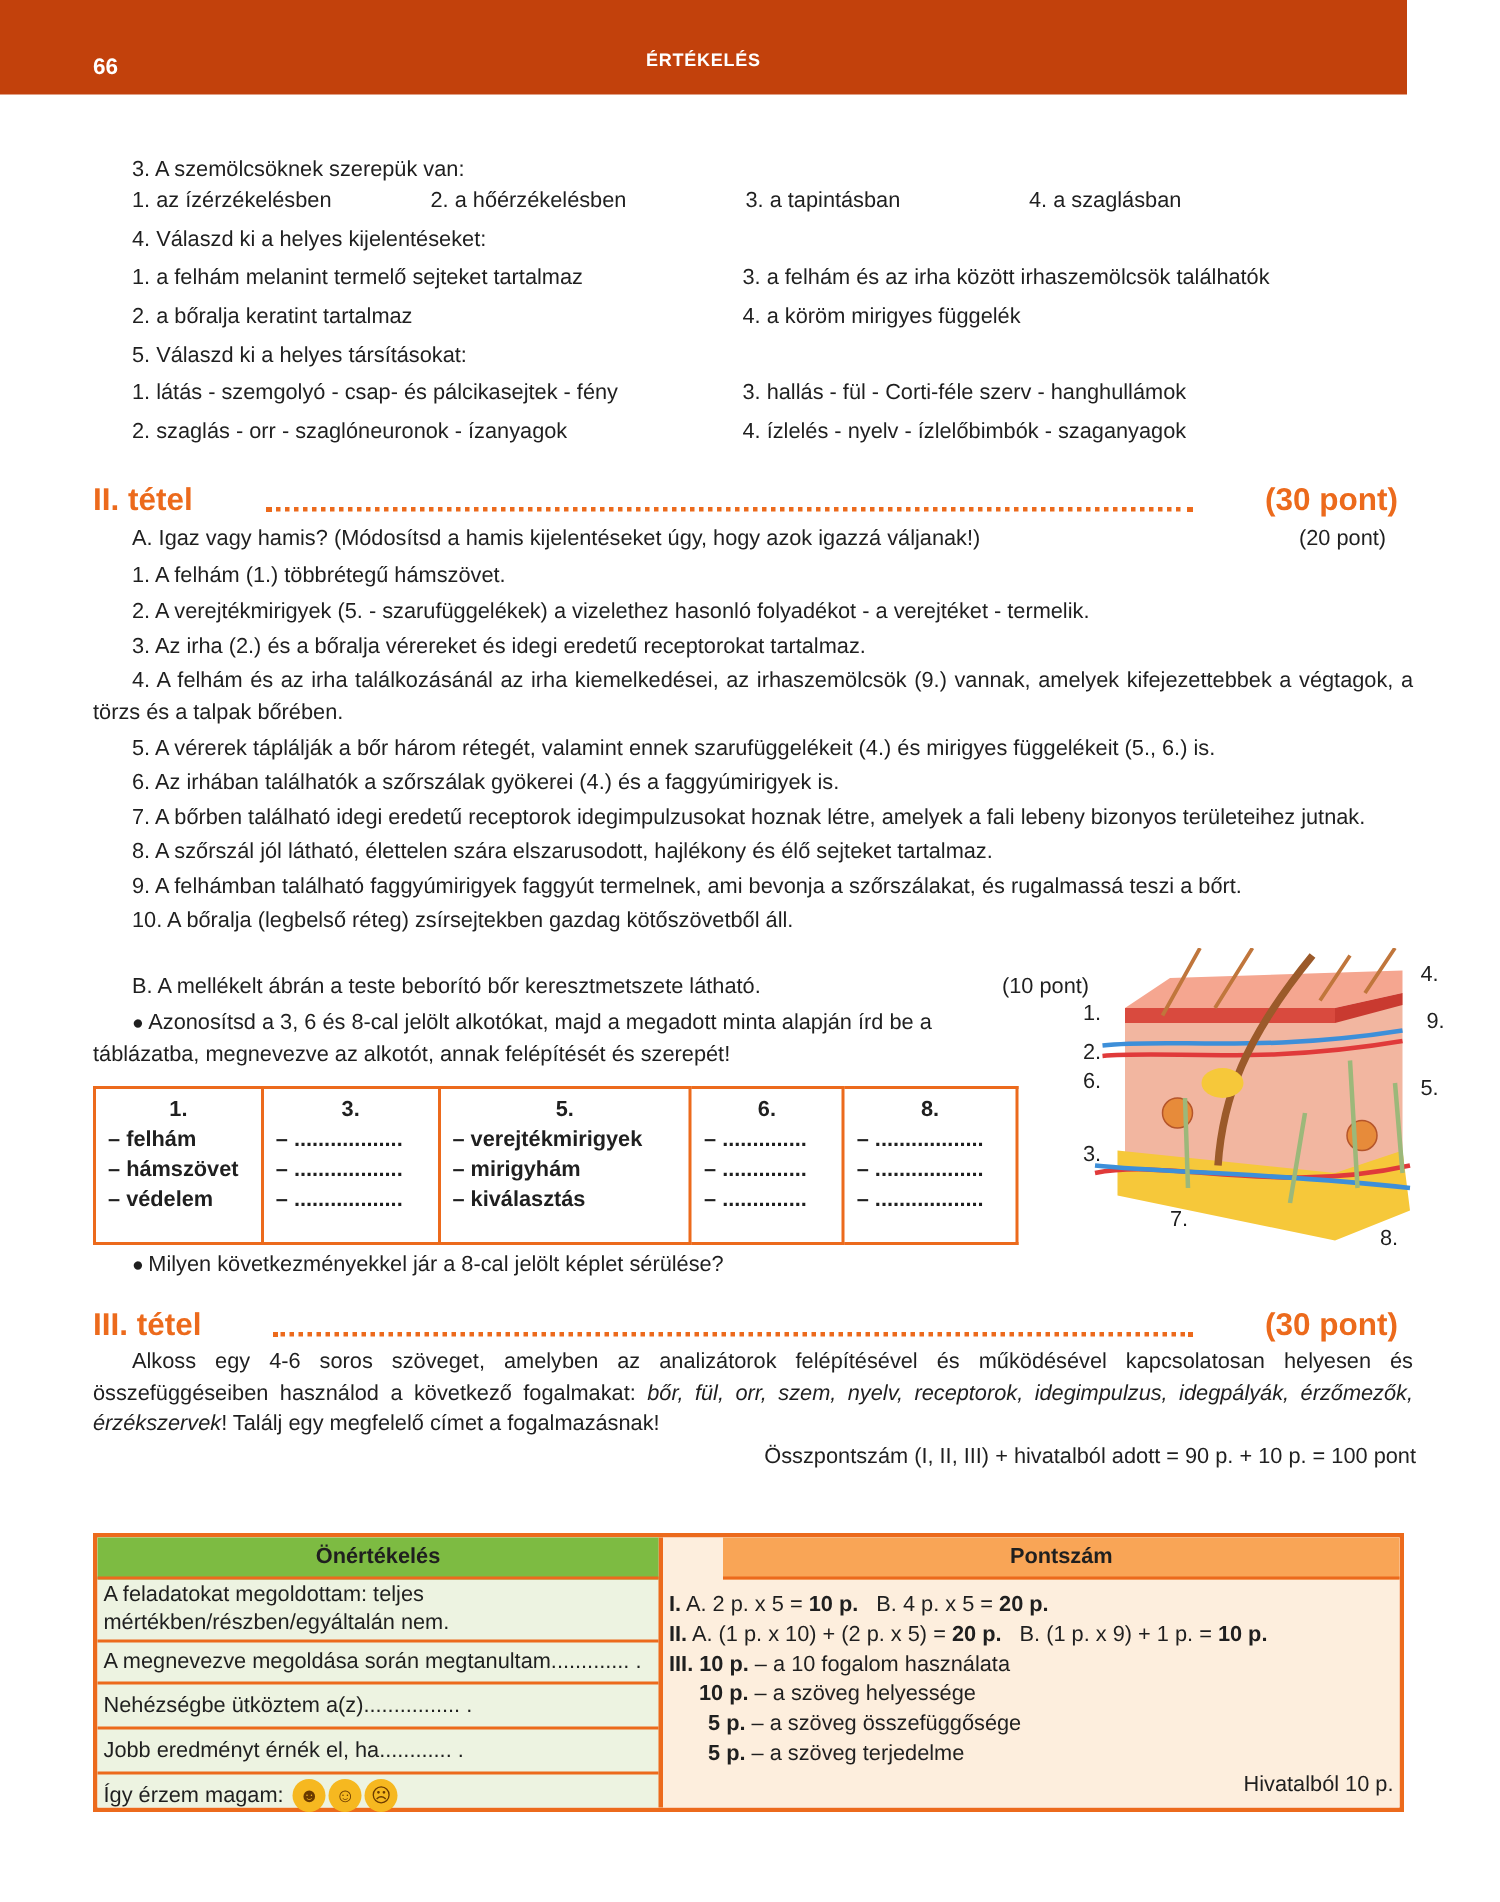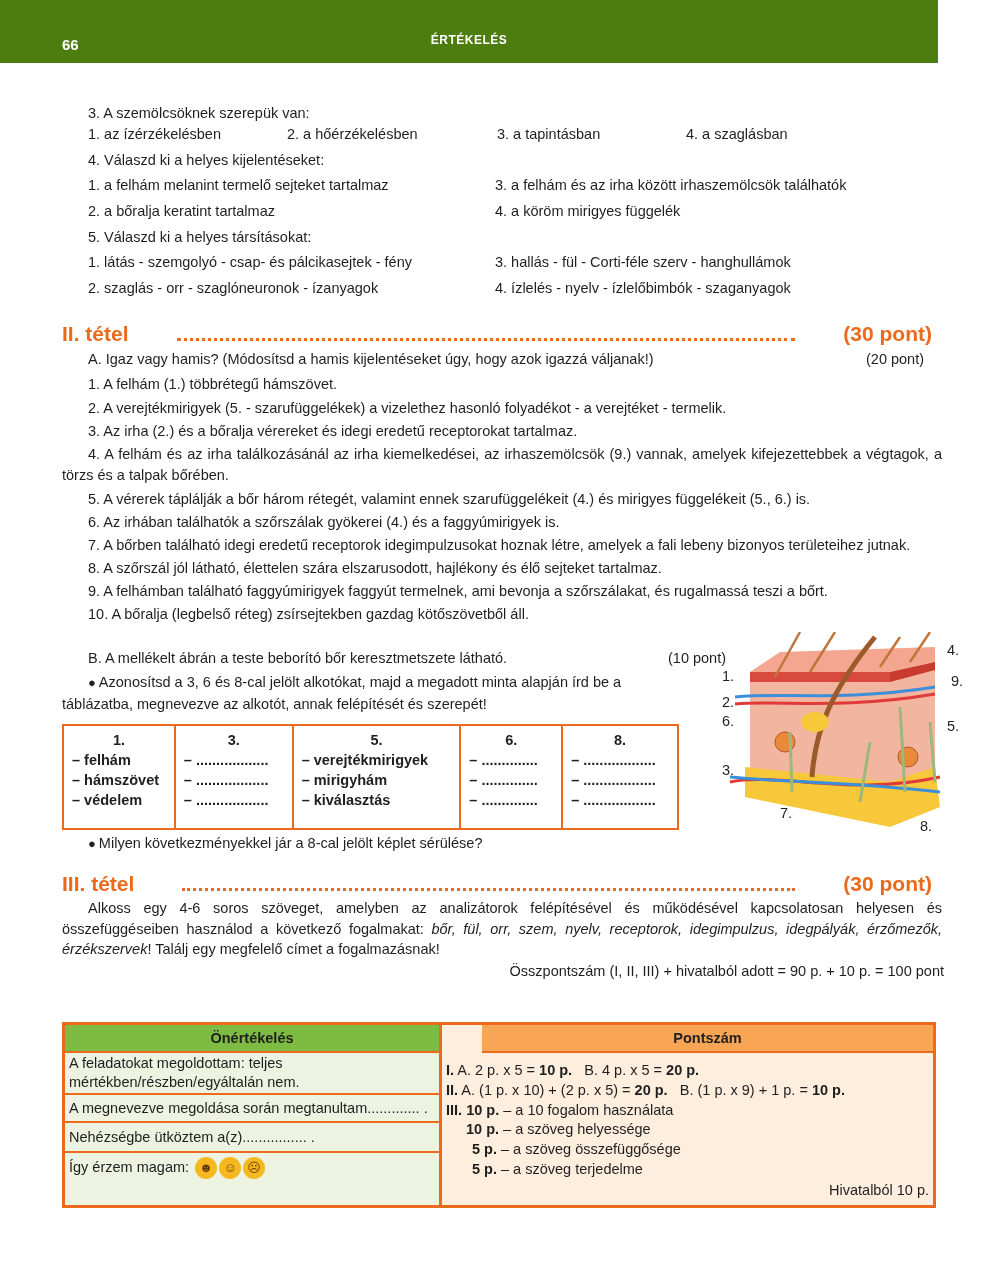--- a/index.html
+++ b/index.html
@@ -1,18 +1,18 @@
 <!DOCTYPE html>
 <html><head>
 <meta charset="utf-8">
 <style>
   html, body { margin: 0; padding: 0; background: #ffffff; }
   body { width: 1000px; height: 1268px; position: relative; overflow: hidden;
          font-family: "Liberation Sans", sans-serif; color: #1f1f1f; font-size: 14.5px; }
-  .hdr { position: absolute; left: 0; top: 0; width: 938px; height: 63px; background: #4d7c0f; }
+  .hdr { position: absolute; left: 0; top: 0; width: 938px; height: 63px; background: #c2410c; }
   .hdr .pg { position: absolute; left: 62px; top: 36px; color: #fff; font-weight: bold; font-size: 15px; }
   .hdr .ttl { position: absolute; left: 0; width: 938px; top: 33px; text-align: center; color: #fff; font-weight: bold; font-size: 12px; letter-spacing: 0.5px; }
   .abs { position: absolute; white-space: nowrap; }
   .b { font-weight: normal; }
   .row { position: absolute; height: 20px; line-height: 20px; }
   .sec { position: absolute; left: 62px; width: 870px; height: 28px; color: #ec6a1c; font-weight: bold; font-size: 21px;
          display: flex; align-items: flex-end; gap: 44px; }
   .sec .lead { flex: 1; border-bottom: 3px dotted #ec6a1c; margin: 0 4px 5px 4px; }
   .para { position: absolute; line-height: 20.5px; text-align: justify; }
   .skin { position: absolute; left: 720px; top: 632px; width: 250px; height: 200px; }
@@ -154,20 +154,21 @@
   <span>Alkoss egy 4-6 soros szöveget, amelyben az analizátorok felépítésével és működésével kapcsolatosan helyesen és összefüggéseiben használod a következő fogalmakat: </span><i>bőr, fül, orr, szem, nyelv, receptorok, idegimpulzus, idegpályák, érzőmezők, érzékszervek</i><span>! Találj egy megfelelő címet a fogalmazásnak!</span>
 </div>
 <div class="row b" style="right:56px;top:961px;">Összpontszám (I, II, III) + hivatalból adott = 90 p. + 10 p. = 100 pont</div>
 
 <div class="bot">
   <div class="col1">
     <div class="head">Önértékelés</div>
     <div class="cell" style="height:38px;">A feladatokat megoldottam: teljes mértékben/részben/egyáltalán nem.</div>
     <div class="cell" style="height:24px;line-height:24px;">A megnevezve megoldása során megtanultam............. .</div>
     <div class="cell" style="height:26px;line-height:26px;">Nehézségbe ütköztem a(z)................ .</div>
+    <div class="cell" style="height:26px;line-height:26px;">Jobb eredményt érnék el, ha............ .</div>
     <div class="cell" style="line-height:26px;">
       <span>Így érzem magam:</span>
       <span class="emo">☻</span><span class="emo">☺</span><span class="emo">☹</span>
     </div>
   </div>
   <div class="col2">
     <div class="head">Pontszám</div>
     <div class="body">
       <div><b>I.</b> <span>A. 2 p. x 5 = </span><b>10 p.</b><span style="white-space:pre">   B. 4 p. x 5 = </span><b>20 p.</b></div>
       <div><b>II.</b> <span>A. (1 p. x 10) + (2 p. x 5) = </span><b>20 p.</b><span style="white-space:pre">   B. (1 p. x 9) + 1 p. = </span><b>10 p.</b></div>

